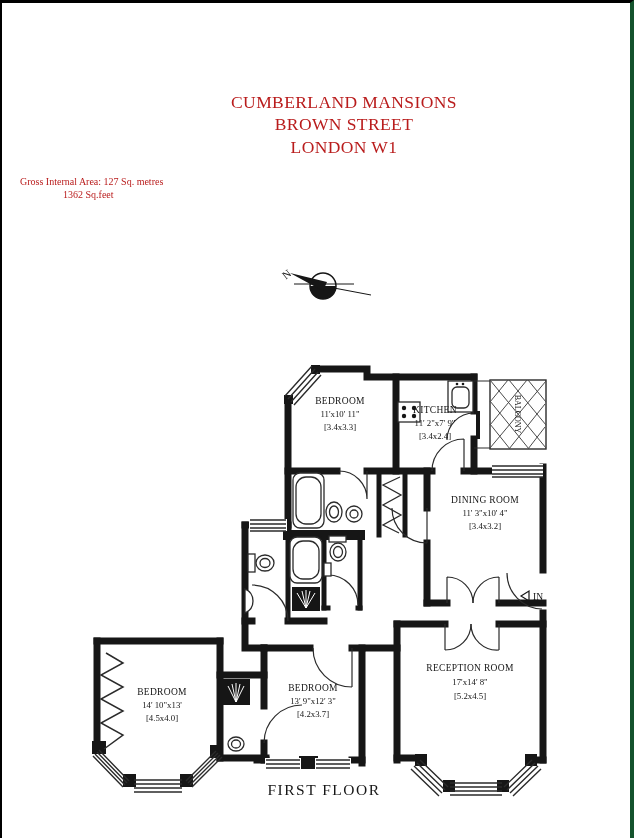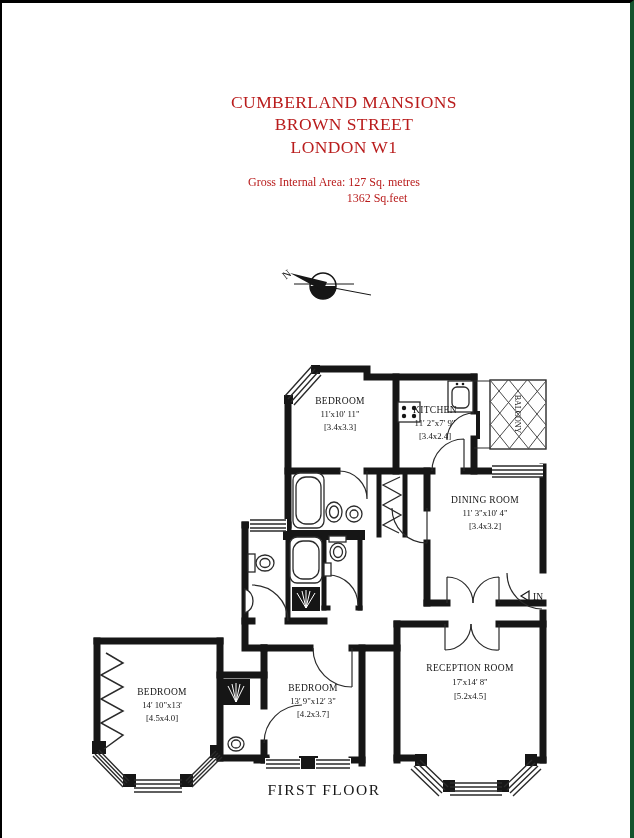--- a/index.html
+++ b/index.html
@@ -15,21 +15,21 @@
     color:#b91c1c;
     overflow:hidden;
   }
   .titleblock{
     position:absolute;top:88px;left:0;width:100%;
     text-align:center;transform:translateX(28px);
     font-size:17.5px;line-height:1.28;letter-spacing:.4px;
   }
   .areablock{
     position:absolute;top:172px;left:0;width:100%;
-    text-align:center;font-size:12px;line-height:1.3;
+    text-align:left;font-size:10px;line-height:1.3;
   }
   .areablock .l1{transform:translateX(18px);}
   .areablock .l2{transform:translateX(61px);}
   svg{position:absolute;top:0;left:0;}
   svg text{font-family:"Liberation Serif","DejaVu Serif",serif;fill:#161616;}
   .rname{font-size:9.5px;letter-spacing:.3px;}
   .rdim{font-size:8.8px;}
   .small{font-size:8px;}
 </style>
 </head>

